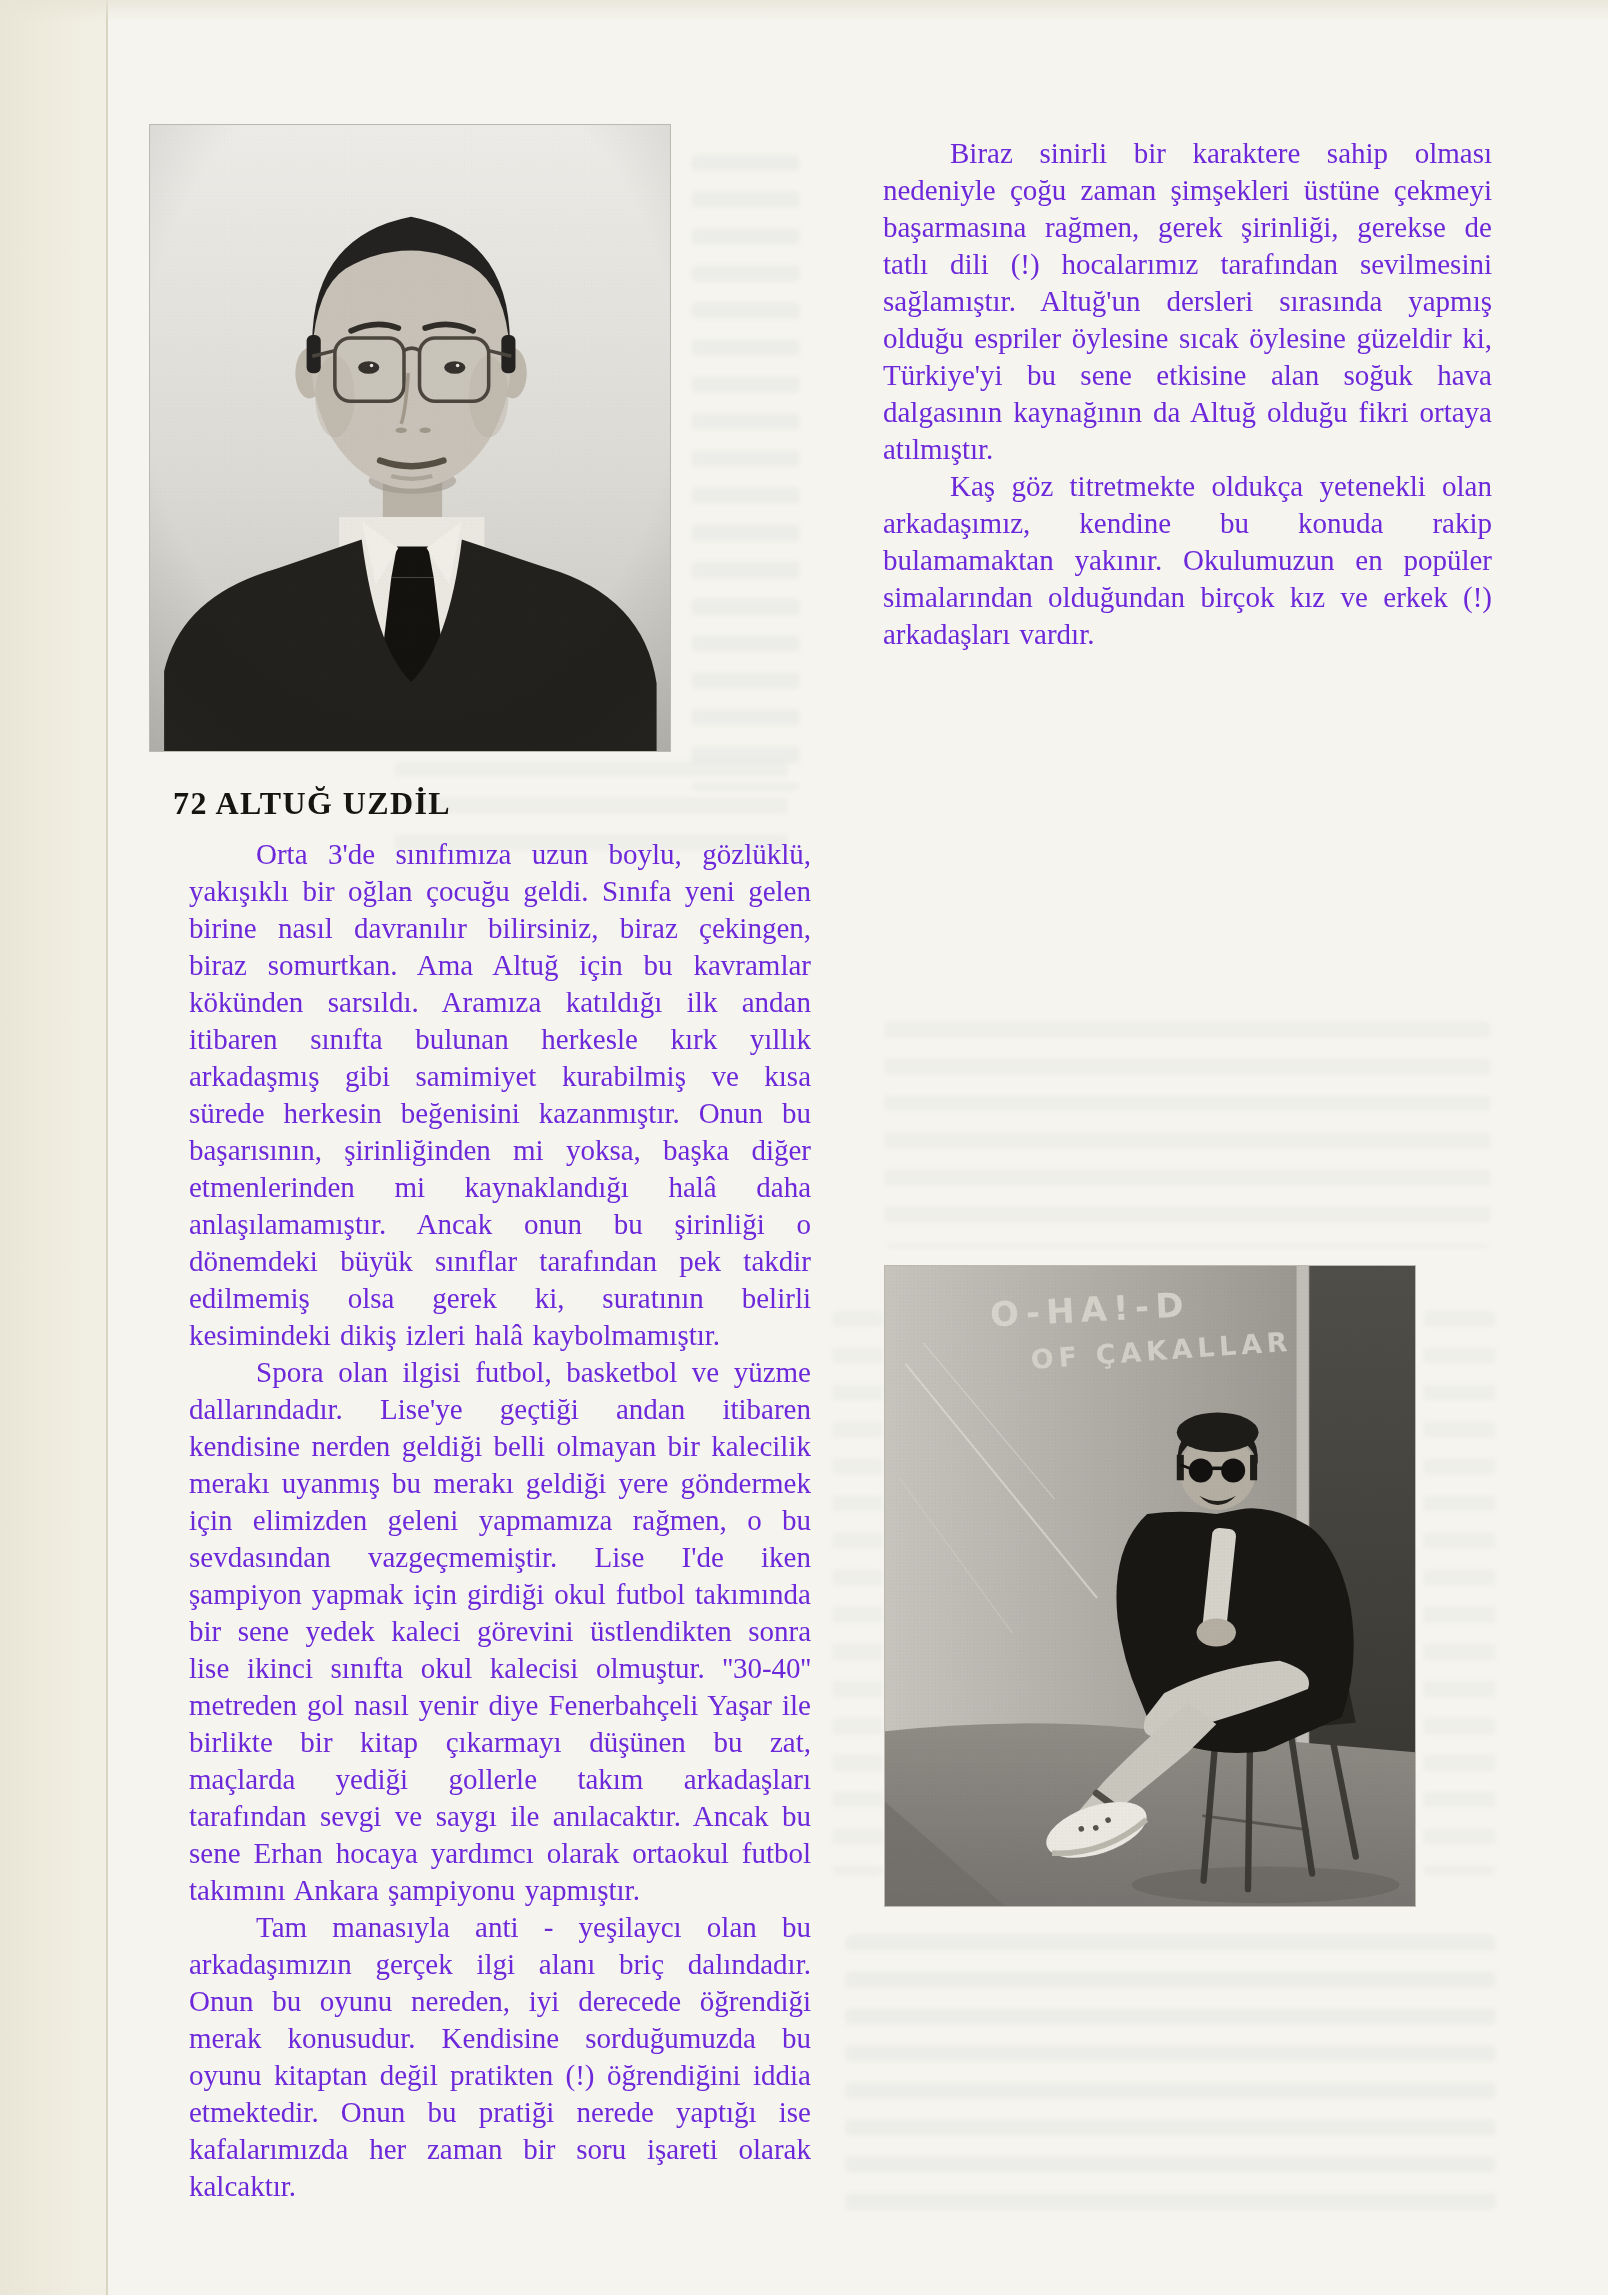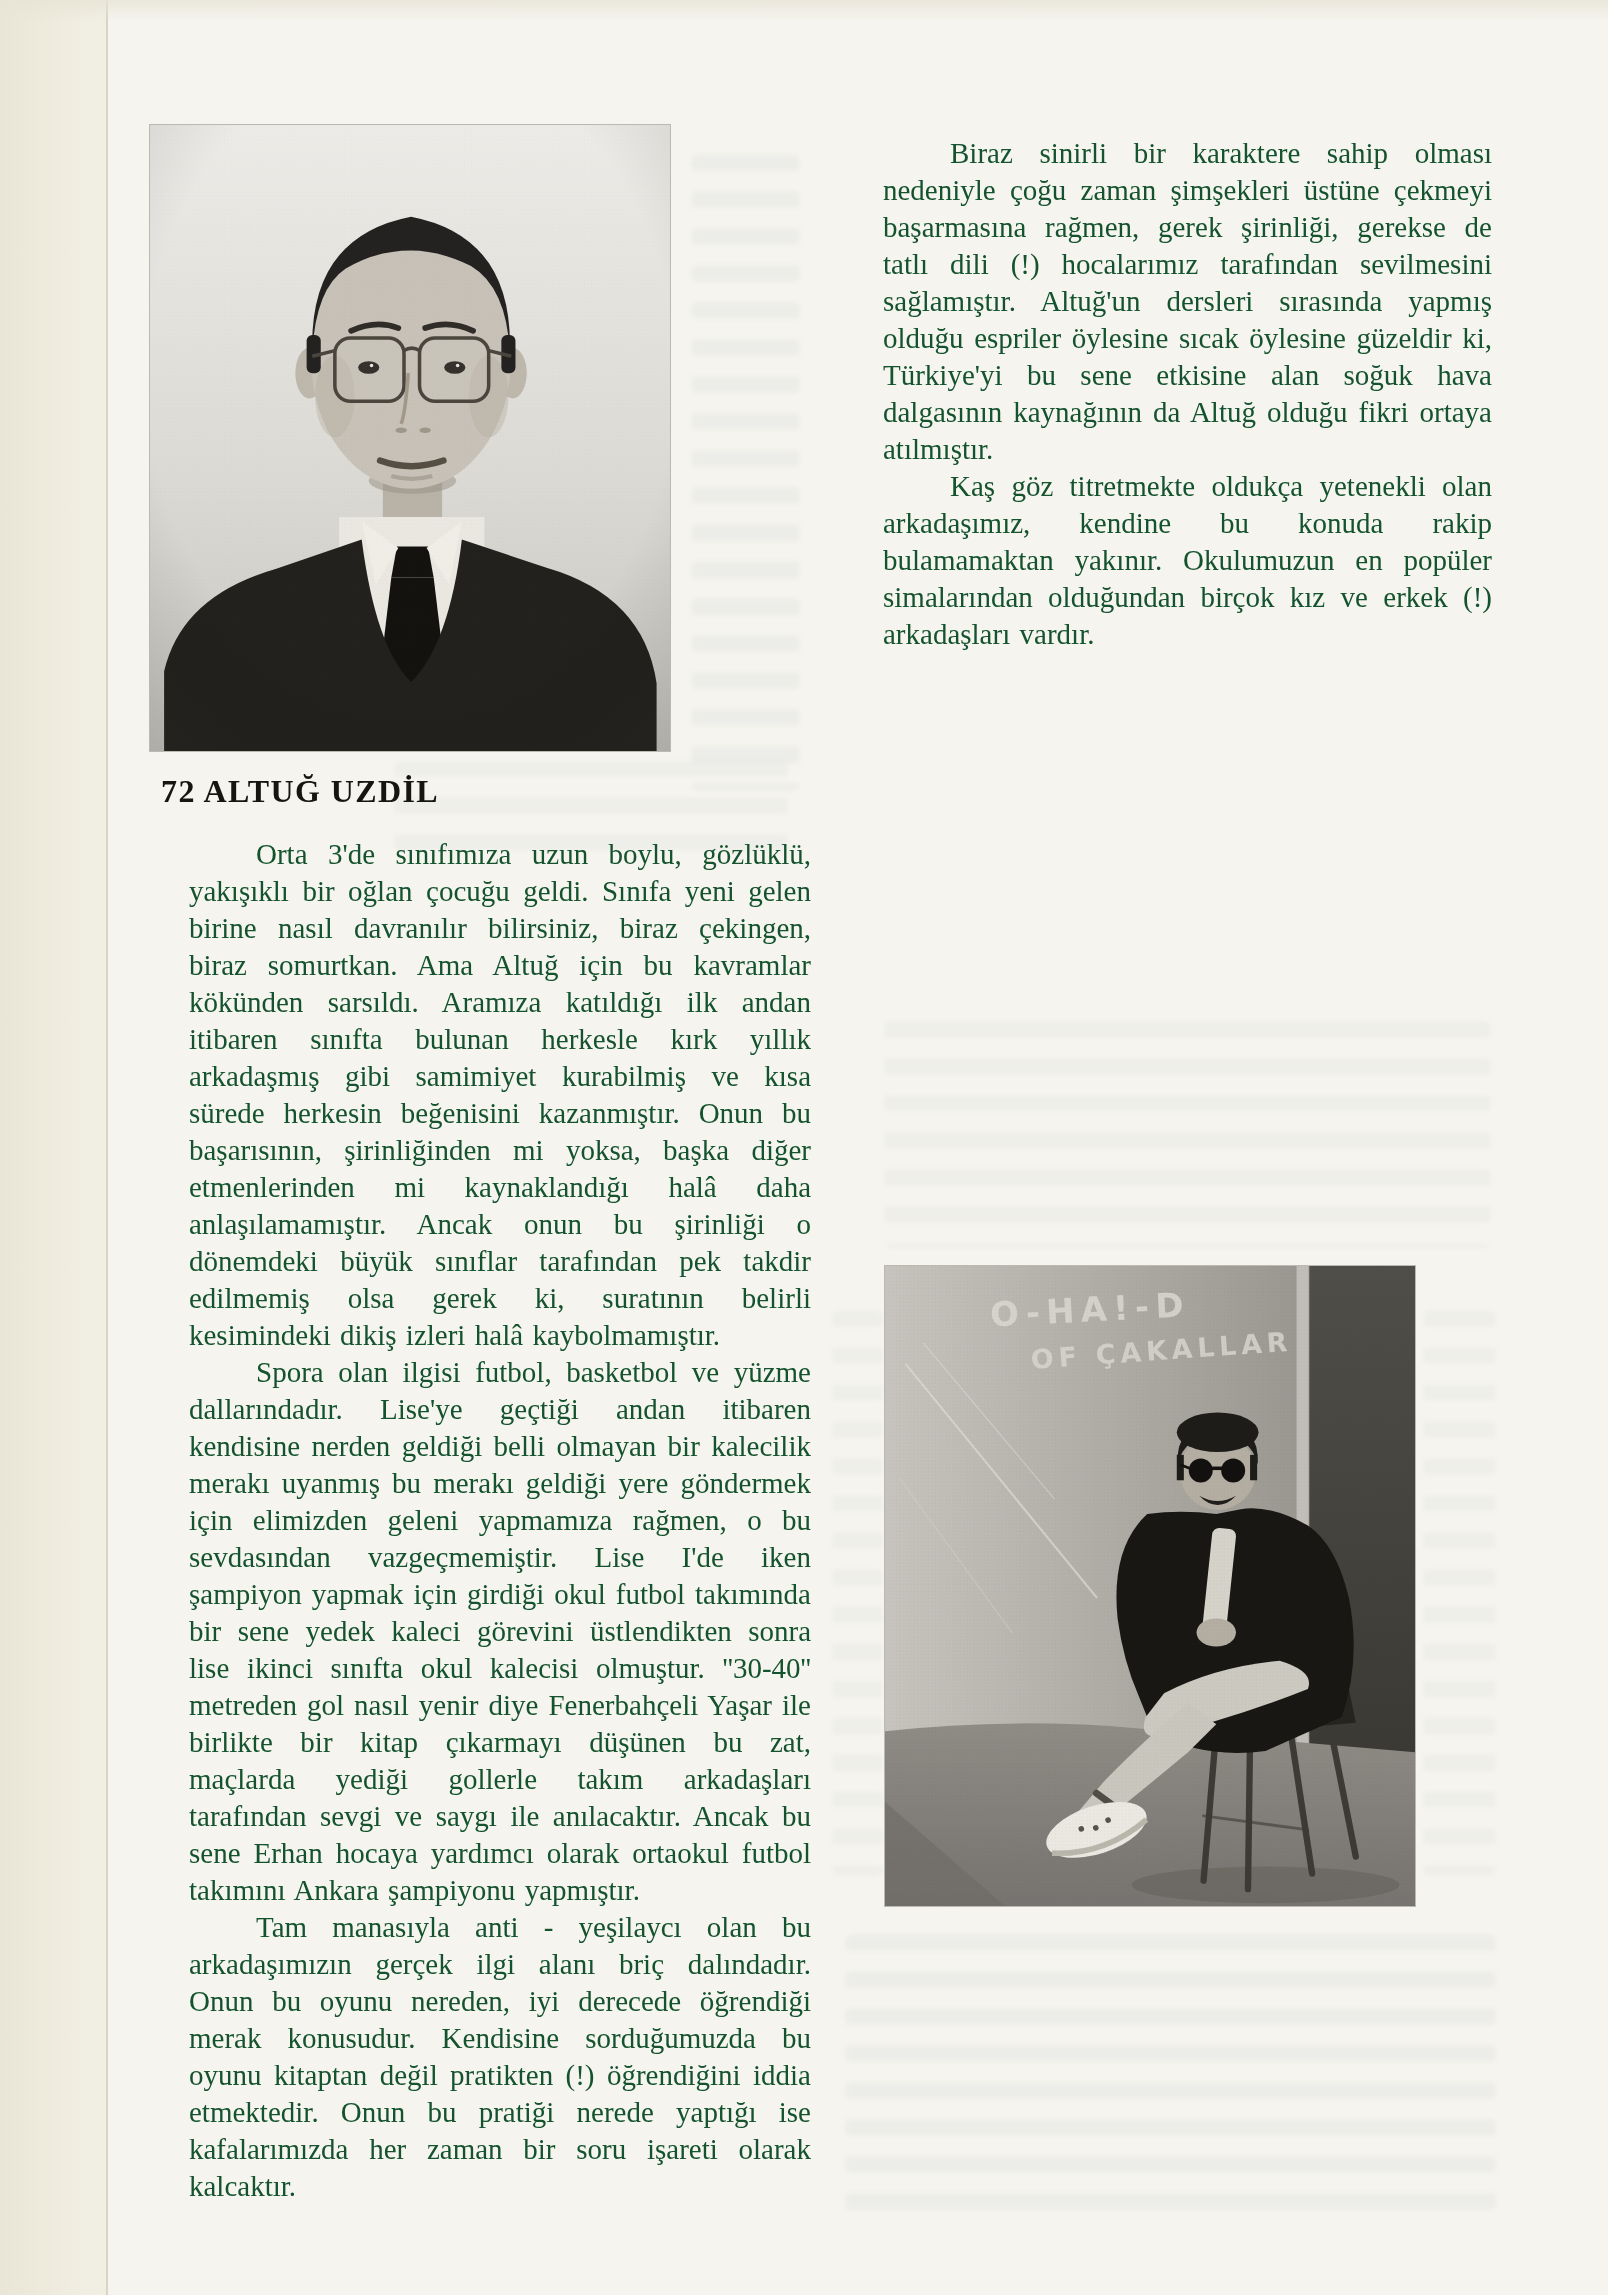--- a/index.html
+++ b/index.html
@@ -13,26 +13,26 @@
         background:linear-gradient(180deg,#e7e4d5,rgba(231,228,213,0));opacity:.8;}
 
   
   .ghost{position:absolute;filter:blur(2.8px);opacity:.38;border-radius:5.6px;
         background:repeating-linear-gradient(180deg, rgba(132,144,164,0.20) 0px, rgba(132,144,164,0.20) 15.5px,
         rgba(0,0,0,0) 15.5px, rgba(0,0,0,0) 37px);}
 
   .photo{position:absolute;outline:0.7px solid rgba(140,137,126,.55);background:#d9d7d2;}
   .photo svg{display:block;width:100%;height:100%;}
 
-  .caption{position:absolute;left:161px;top:773px;width:635px;margin:0;
+  .caption{position:absolute;left:161px;top:773px;width:635px;margin:12px;
         font-size:32px;font-weight:bold;letter-spacing:1.4px;color:#17150f;}
 
   .col{position:absolute;text-align:justify;}
   .col p{margin:0;text-indent:67px;font-size:29px;line-height:37px;word-spacing:2.1px;
-        color:#14532d;hyphens:none;font-family:Liberation Serif, serif;}
+        color:#6d28d9;hyphens:none;font-family:Liberation Serif, serif;}
   .col-left{left:161px;top:836px;width:622px;margin-left:28px;}
   .col-right{left:883px;top:135px;width:609px;}
 </style>
 </head>
 <body>
 
 <div class="page">
 
   <div class="margin-strip"></div>
   <div class="crease"></div>

